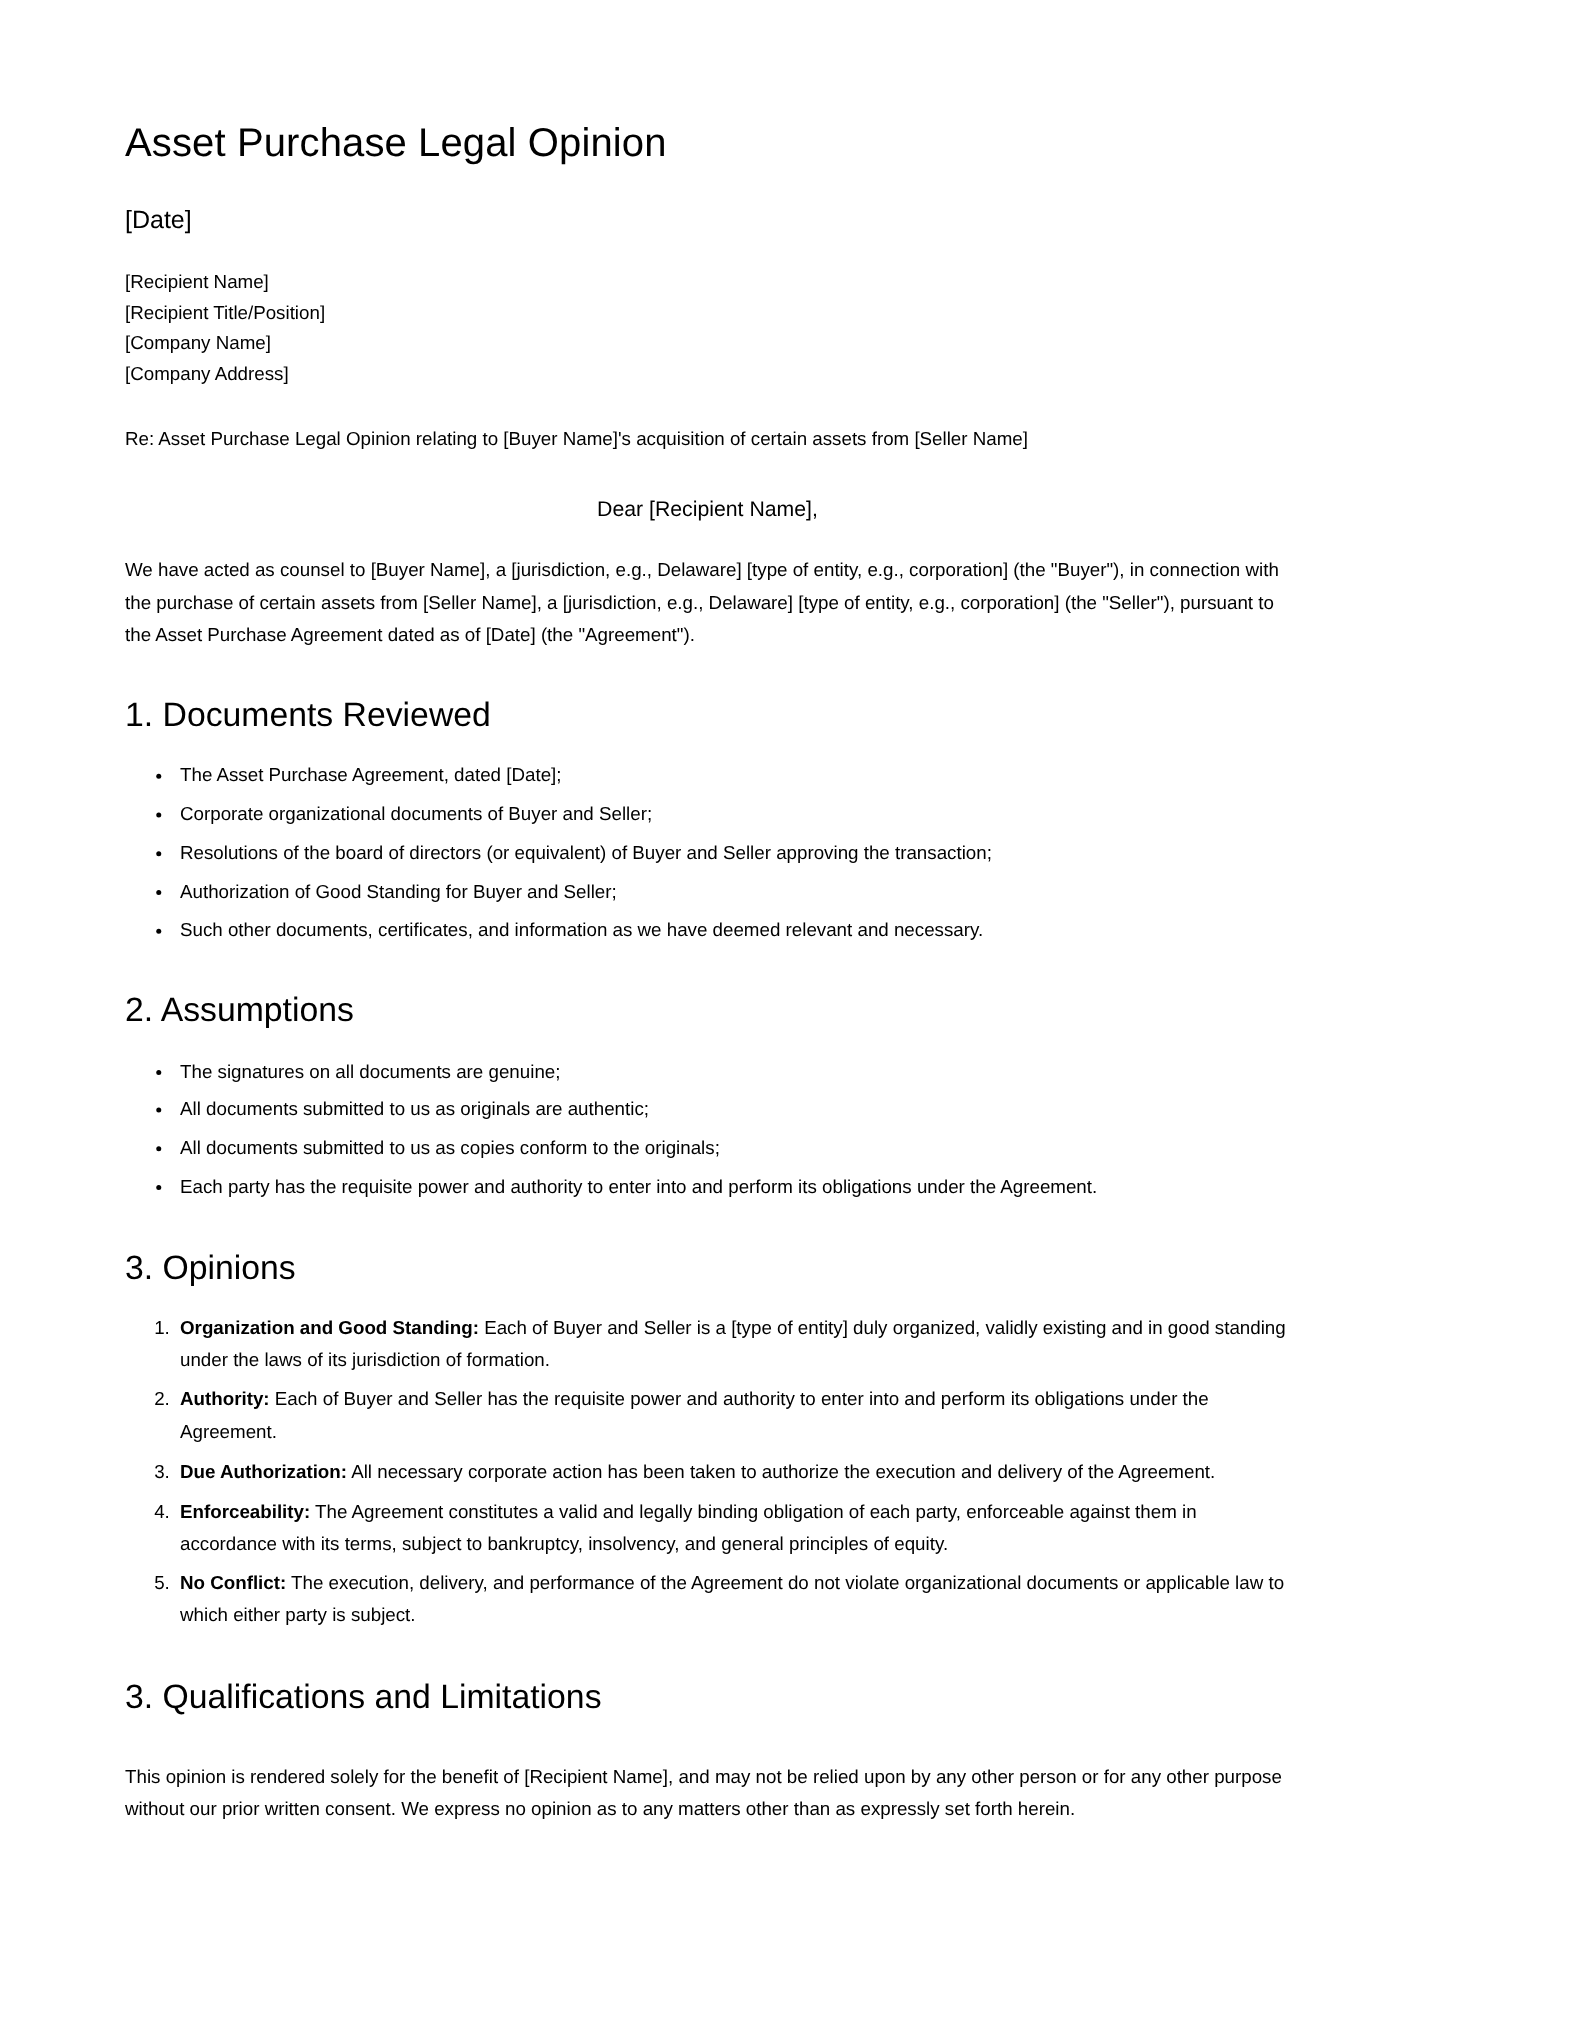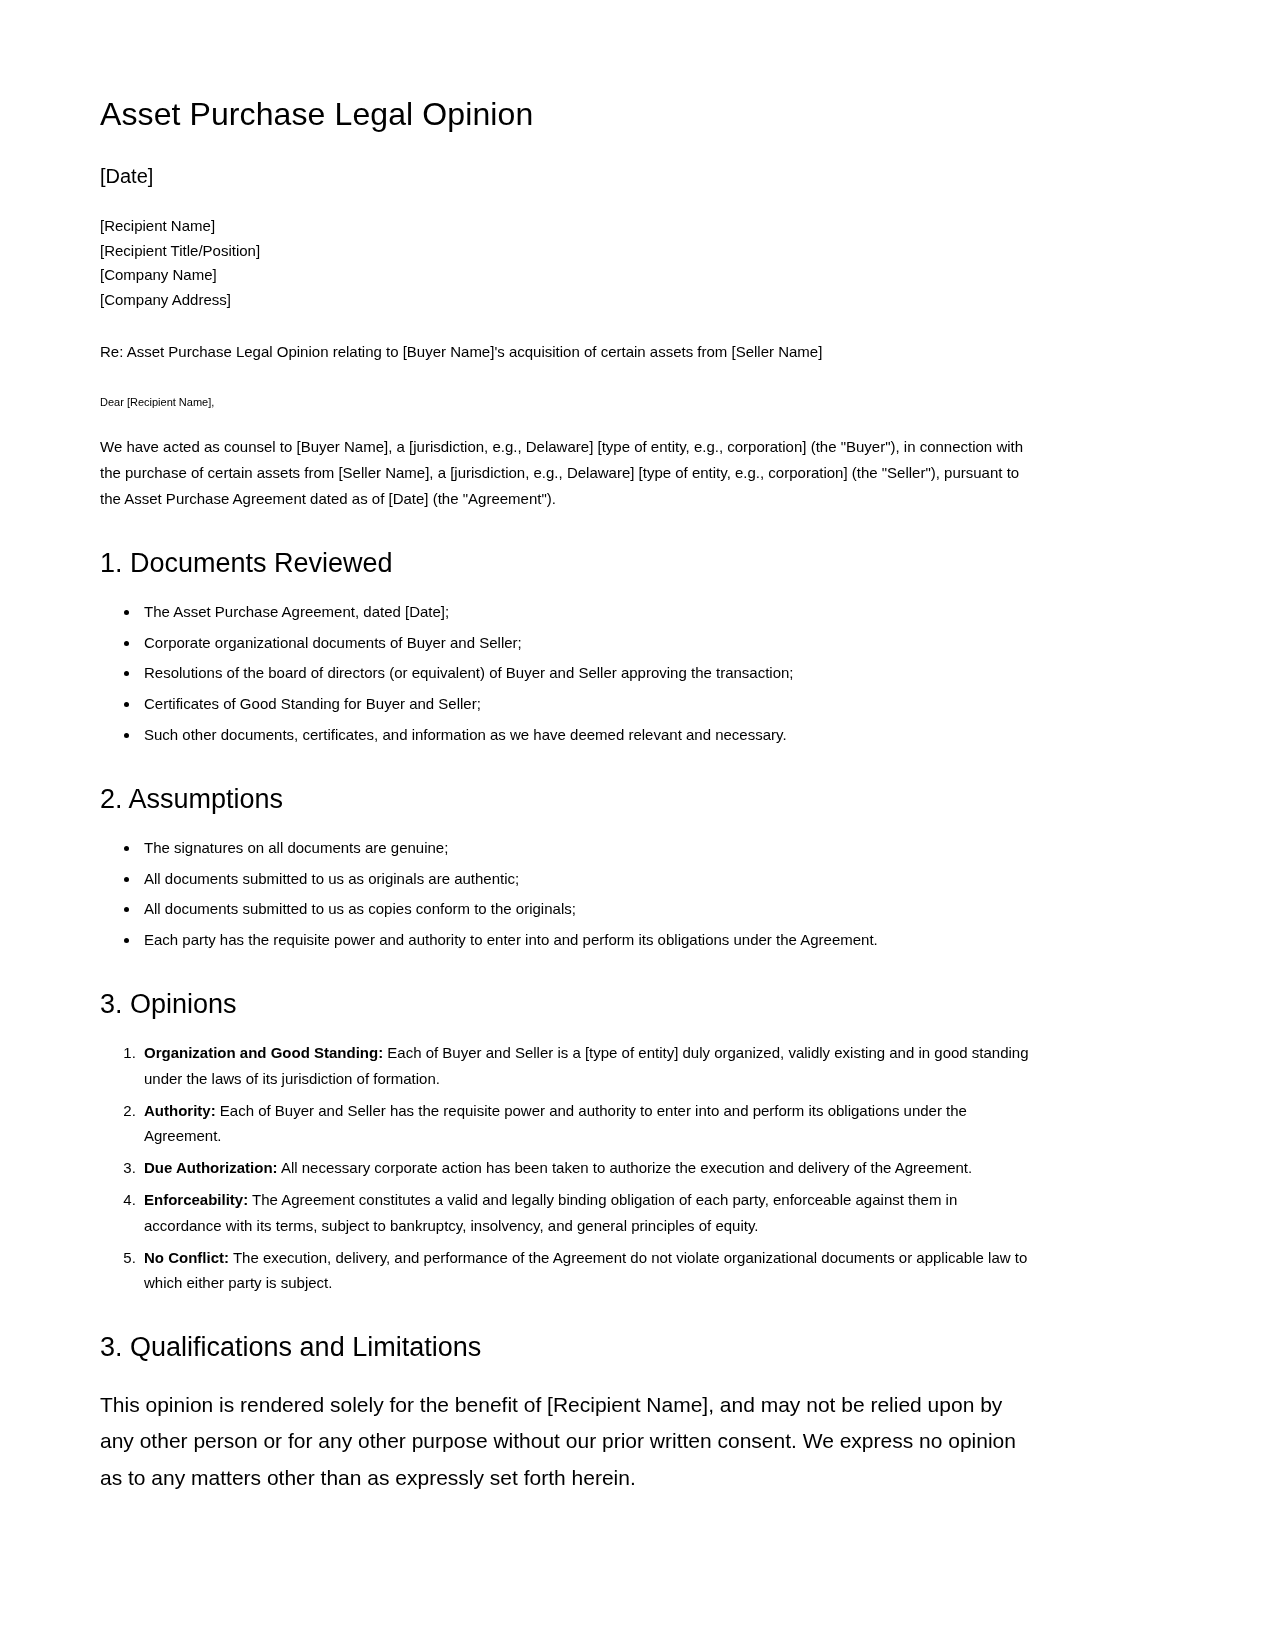--- a/index.html
+++ b/index.html
@@ -38,23 +38,24 @@
     font-size: 20px;
     line-height: 1.62;
     margin: 0 0 22px 0;
   }
   .subject {
     font-size: 15px;
     line-height: 1.62;
     margin: 22px 0 30px 0;
   }
   .salutation {
-    font-size: 11px;
+    font-size: 17px;
     line-height: 1.62;
     margin: 0 0 22px 0;
+    text-align: center;
   }
   .intro {
     font-size: 15px;
     line-height: 1.72;
     margin: 0 0 34px 0;
     max-width: 1000px;
   }
   h2.section-heading {
     font-size: 27px;
     font-weight: normal;
@@ -68,23 +69,23 @@
   ul.doc-list li, ol.doc-list li {
     font-size: 15px;
     line-height: 1.72;
     margin: 0 0 5px 0;
     padding-left: 4px;
     max-width: 980px;
   }
   ol.doc-list li { margin-bottom: 6px; }
   li b, li strong { font-weight: bold; }
   .closing-para {
-    font-size: 21px;
+    font-size: 15px;
     line-height: 1.72;
-    margin: 22px 0 0 0;
+    margin: 34px 0 0 0;
     max-width: 1010px;
   }
 </style>
 </head>
 <body>
 
 <div class="page">
 
   <h1 class="doc-title">Asset Purchase Legal Opinion</h1>
 
@@ -101,21 +102,21 @@
 
   <p class="salutation">Dear [Recipient Name],</p>
 
   <p class="intro">We have acted as counsel to [Buyer Name], a [jurisdiction, e.g., Delaware] [type of entity, e.g., corporation] (the "Buyer"), in connection with the purchase of certain assets from [Seller Name], a [jurisdiction, e.g., Delaware] [type of entity, e.g., corporation] (the "Seller"), pursuant to the Asset Purchase Agreement dated as of [Date] (the "Agreement").</p>
 
   <h2 class="section-heading">1. Documents Reviewed</h2>
   <ul class="doc-list">
     <li>The Asset Purchase Agreement, dated [Date];</li>
     <li>Corporate organizational documents of Buyer and Seller;</li>
     <li>Resolutions of the board of directors (or equivalent) of Buyer and Seller approving the transaction;</li>
-    <li>Certificates of Good Standing for Buyer and Seller;</li>
+    <li>Authorization of Good Standing for Buyer and Seller;</li>
     <li>Such other documents, certificates, and information as we have deemed relevant and necessary.</li>
   </ul>
 
   <h2 class="section-heading">2. Assumptions</h2>
   <ul class="doc-list">
     <li>The signatures on all documents are genuine;</li>
     <li>All documents submitted to us as originals are authentic;</li>
     <li>All documents submitted to us as copies conform to the originals;</li>
     <li>Each party has the requisite power and authority to enter into and perform its obligations under the Agreement.</li>
   </ul>

